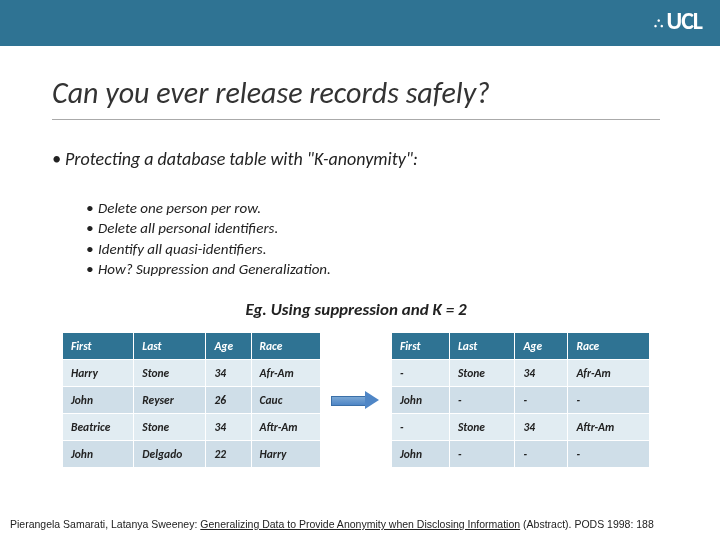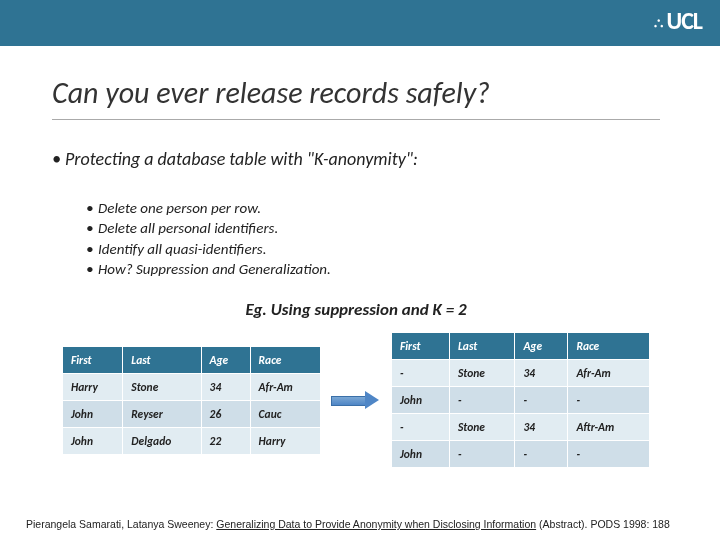--- a/index.html
+++ b/index.html
@@ -43,21 +43,21 @@
     width: 34px; height: 8px; background: linear-gradient(#7aa7d4,#4f86c6);
     border: 1px solid #3a6fa8;
   }
   .arrow::after {
     content: ""; position: absolute; left: 34px; top: -2px;
     width: 0; height: 0; border-left: 14px solid #4f86c6;
     border-top: 9px solid transparent; border-bottom: 9px solid transparent;
   }
   .citation {
     position: absolute; bottom: 10px; left: 10px; right: 10px;
-    font-size: 10.5px; font-family: Arial, sans-serif; margin-left: 16px;
+    font-size: 10.5px; font-family: Arial, sans-serif;
   }
   .citation .title { text-decoration: underline; }
 </style>
 </head>
 <body>
 
 <div class="topbar">
   <div class="logo">
     <span class="logo-icon">⛬</span>
     <span>UCL</span>
@@ -95,20 +95,26 @@
           <td>Harry</td>
           <td>Stone</td>
           <td>34</td>
           <td>Afr-Am</td>
         </tr>
         <tr>
           <td>John</td>
           <td>Reyser</td>
           <td>26</td>
           <td>Cauc</td>
+        </tr>
+        <tr>
+          <td>Beatrice</td>
+          <td>Stone</td>
+          <td>34</td>
+          <td>Aftr-Am</td>
         </tr>
         <tr>
           <td>John</td>
           <td>Delgado</td>
           <td>22</td>
           <td>Harry</td>
         </tr>
       </tbody>
     </table>
 

